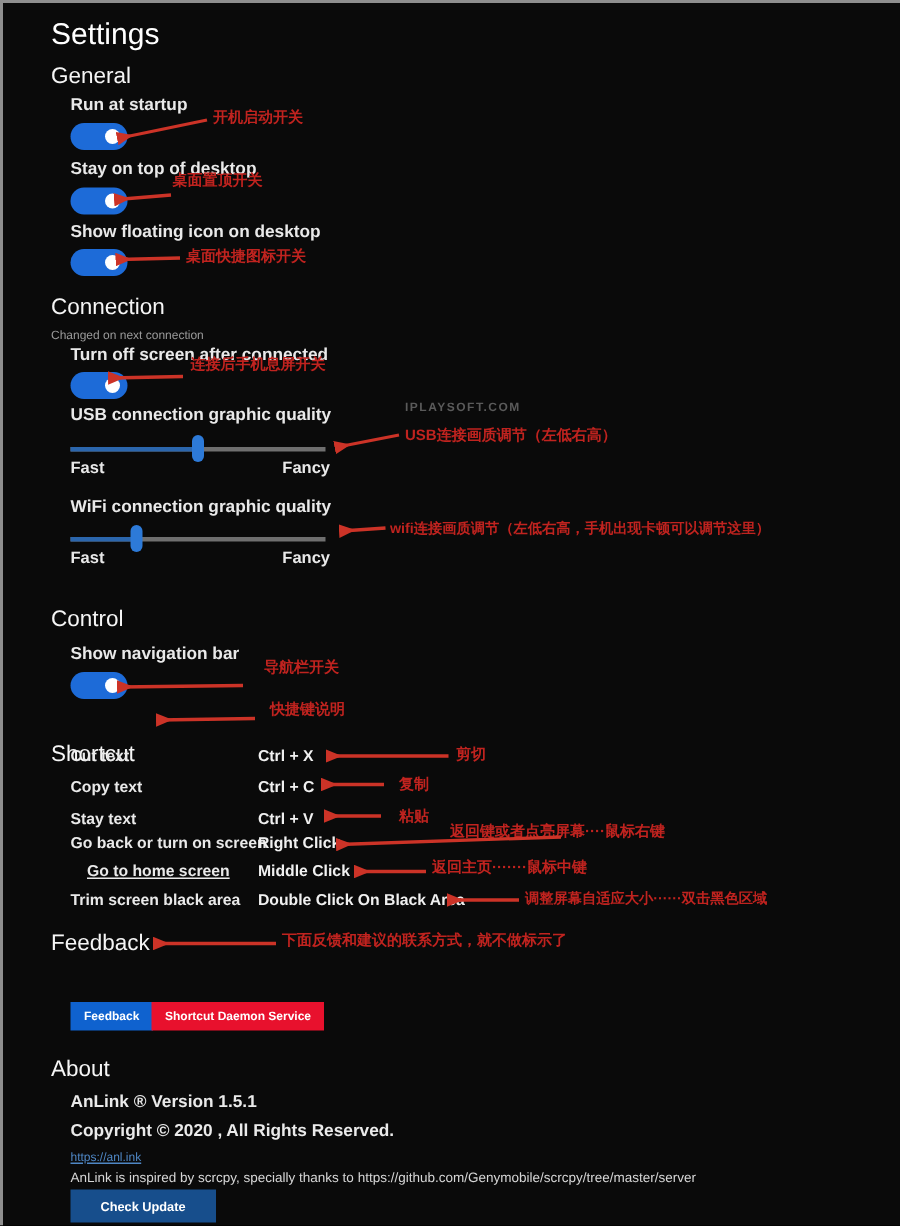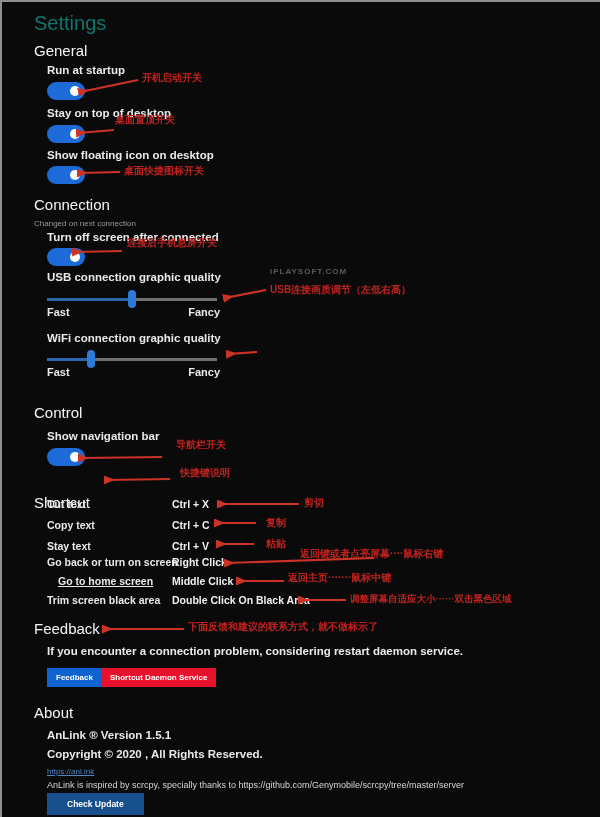--- a/index.html
+++ b/index.html
@@ -5,21 +5,21 @@
   html,body{margin:0;padding:0;background:#000;}
   #page{
     position:relative;width:600px;height:817px;overflow:hidden;
     background:#0a0a0a;
     border-top:2px solid #8f8f8f;border-left:2px solid #8f8f8f;
     box-sizing:border-box;
     font-family:"Liberation Sans", sans-serif;
     color:#ededed;
   }
   .abs{position:absolute;}
-  .h1{font-size:20px;font-weight:400;color:#0f766e;}
+  .h1{font-size:20px;font-weight:400;color:#ffffff;}
   .h2{font-size:15px;font-weight:400;color:#f5f5f5;}
   .lbl{font-size:11.5px;font-weight:700;color:#e9e9e9;}
   .small{font-size:8px;color:#9a9a9a;}
   .ann{font-size:10px;font-weight:700;color:#c0231f;white-space:nowrap;}
   .watermark{font-size:8px;font-weight:700;color:#5a5a5a;letter-spacing:1px;}
   
   .toggle{width:38px;height:18px;border-radius:9px;background:#1d6bd8;cursor:pointer;}
   .toggle .knob{position:absolute;right:5px;top:4px;width:10px;height:10px;border-radius:50%;background:#fff;}
   
   .slider{width:170px;height:18px;}
@@ -107,37 +107,37 @@
   <div class="abs sc-action" style="left:45px;top:538px;">Stay text</div>
   <div class="abs sc-keys" style="left:170px;top:538px;">Ctrl + V</div>
   <div class="abs sc-action" style="left:45px;top:554px;">Go back or turn on screen</div>
   <div class="abs sc-keys" style="left:170px;top:554px;">Right Click</div>
   <div class="abs sc-action" style="left:56px;top:573px;text-decoration:underline;">Go to home screen</div>
   <div class="abs sc-keys" style="left:170px;top:573px;">Middle Click</div>
   <div class="abs sc-action" style="left:45px;top:592px;">Trim screen black area</div>
   <div class="abs sc-keys" style="left:170px;top:592px;">Double Click On Black Area</div>
 
   <div class="abs h2" style="left:32px;top:618px;">Feedback</div>
-  <div class="abs msg" style="left:45px;top:643px;">If you encounter a connection problem, considering restart daemon service.</div>
   <button class="abs btn btn-blue" style="left:45px;top:666px;">Feedback</button>
   <button class="abs btn btn-red" style="left:99px;top:666px;">Shortcut Daemon Service</button>
 
   <div class="abs h2" style="left:32px;top:702px;">About</div>
   <div class="abs about-line" style="left:45px;top:727px;">AnLink ® Version 1.5.1</div>
   <div class="abs about-line" style="left:45px;top:746px;">Copyright © 2020 , All Rights Reserved.</div>
   <a class="abs link" style="left:45px;top:765px;">https://anl.ink</a>
   <div class="abs credits" style="left:45px;top:778px;">AnLink is inspired by scrcpy, specially thanks to https://github.com/Genymobile/scrcpy/tree/master/server</div>
   <button class="abs btn btn-darkblue" style="left:45px;top:791px;padding:6px 20px;font-size:8.5px;">Check Update</button>
 
   <div class="abs ann" style="left:140px;top:69px;">开机启动开关</div>
   <div class="abs ann" style="left:113px;top:111px;">桌面置顶开关</div>
   <div class="abs ann" style="left:122px;top:162px;">桌面快捷图标开关</div>
   <div class="abs ann" style="left:125px;top:234px;">连接后手机息屏开关</div>
   <div class="abs watermark" style="left:268px;top:265px;">IPLAYSOFT.COM</div>
   <div class="abs ann" style="left:268px;top:281px;">USB连接画质调节（左低右高）</div>
+  <div class="abs ann" style="left:258px;top:344px;font-size:9.5px;">wifi连接画质调节（左低右高，手机出现卡顿可以调节这里）</div>
   <div class="abs ann" style="left:174px;top:436px;">导航栏开关</div>
   <div class="abs ann" style="left:178px;top:464px;">快捷键说明</div>
   <div class="abs ann" style="left:302px;top:494px;">剪切</div>
   <div class="abs ann" style="left:264px;top:514px;">复制</div>
   <div class="abs ann" style="left:264px;top:535px;">粘贴</div>
   <div class="abs ann" style="left:298px;top:545px;">返回键或者点亮屏幕····鼠标右键</div>
   <div class="abs ann" style="left:286px;top:569px;">返回主页·······鼠标中键</div>
   <div class="abs ann" style="left:348px;top:591px;font-size:9.5px;">调整屏幕自适应大小······双击黑色区域</div>
   <div class="abs ann" style="left:186px;top:618px;">下面反馈和建议的联系方式，就不做标示了</div>
 

